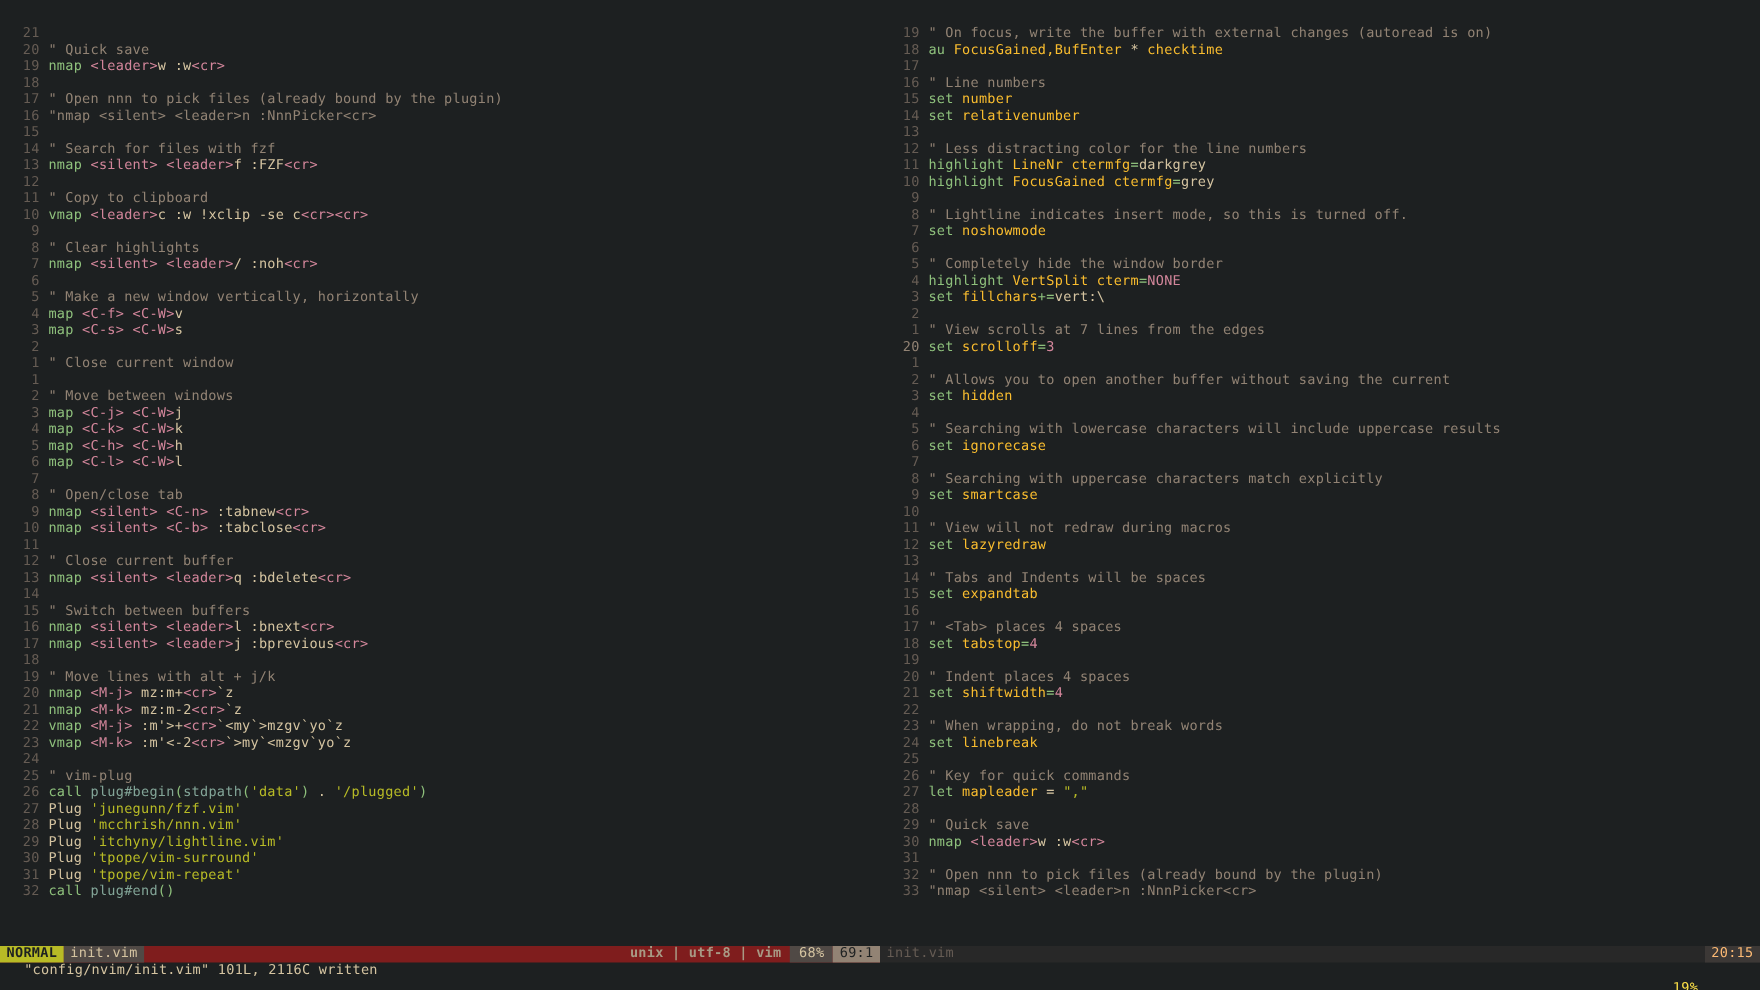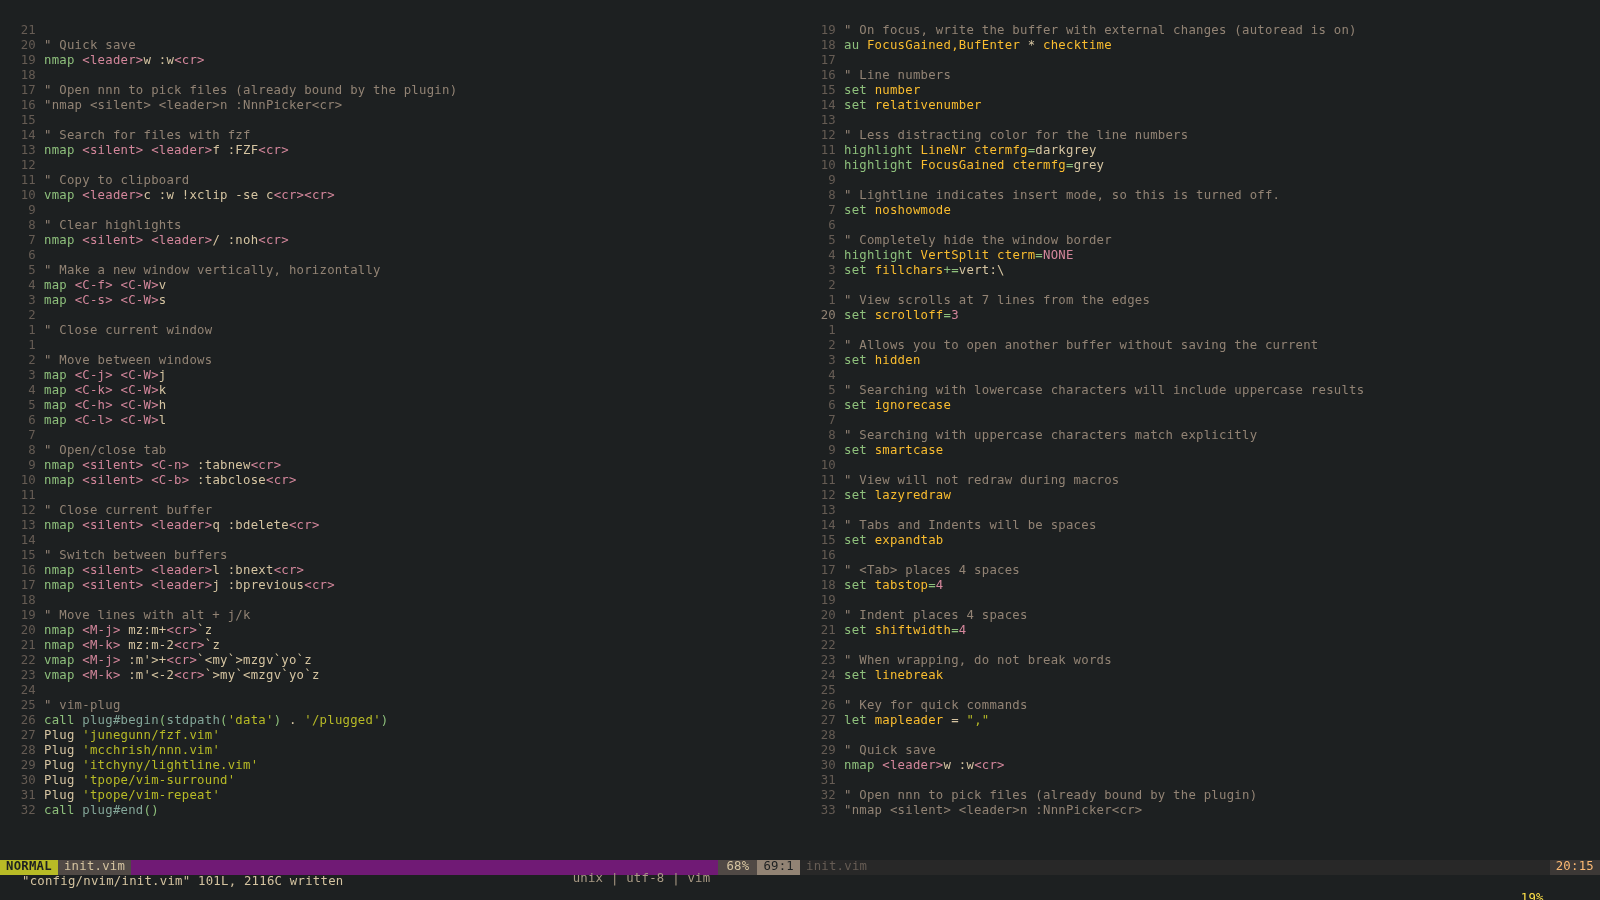--- a/index.html
+++ b/index.html
@@ -49,21 +49,21 @@
     color: #1d2021;
   }
   .statusbar {
     display: flex;
     height: 15px;
     font-size: 12.3px;
   }
   .sb-left {
     width: 50%;
     display: flex;
-    background: #701a75;
+    background: #7f1d1d;
     justify-content: space-between;
   }
   .sb-right {
     width: 50%;
     display: flex;
     background: #282828;
     color: #665c54;
   }
   .mode {
     background: #b8bb26;
@@ -76,21 +76,22 @@
     color: #d5c4a1;
     padding: 0 6px;
   }
   .fname2 {
     color: #665c54;
     padding: 0 6px;
   }
   .spacer { flex: 1; }
   .info {
     color: #a89984;
-    padding: 12px 8px;
+    padding: 0 8px;
+    font-weight: bold;
   }
   .pct {
     background: #504945;
     color: #d5c4a1;
     padding: 0 8px;
   }
   .pos {
     background: #928374;
     color: #1d2021;
     padding: 0 6px;

